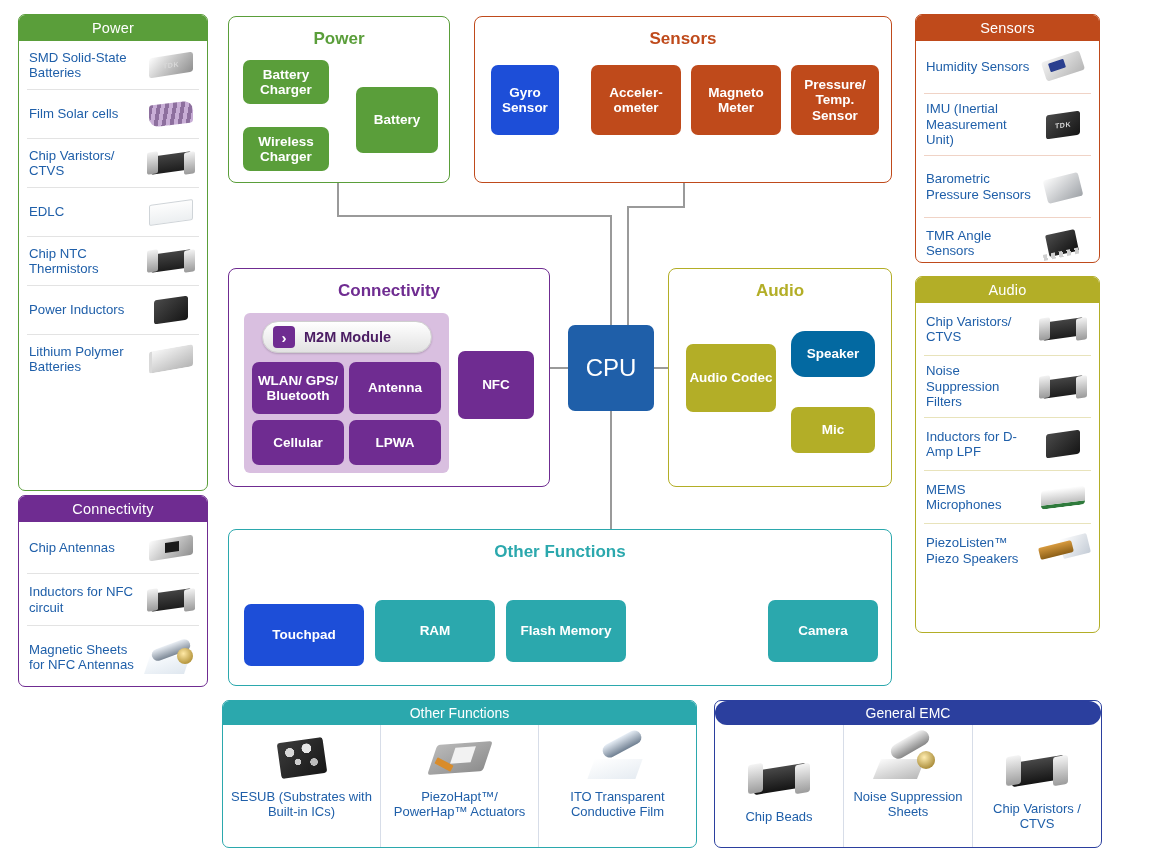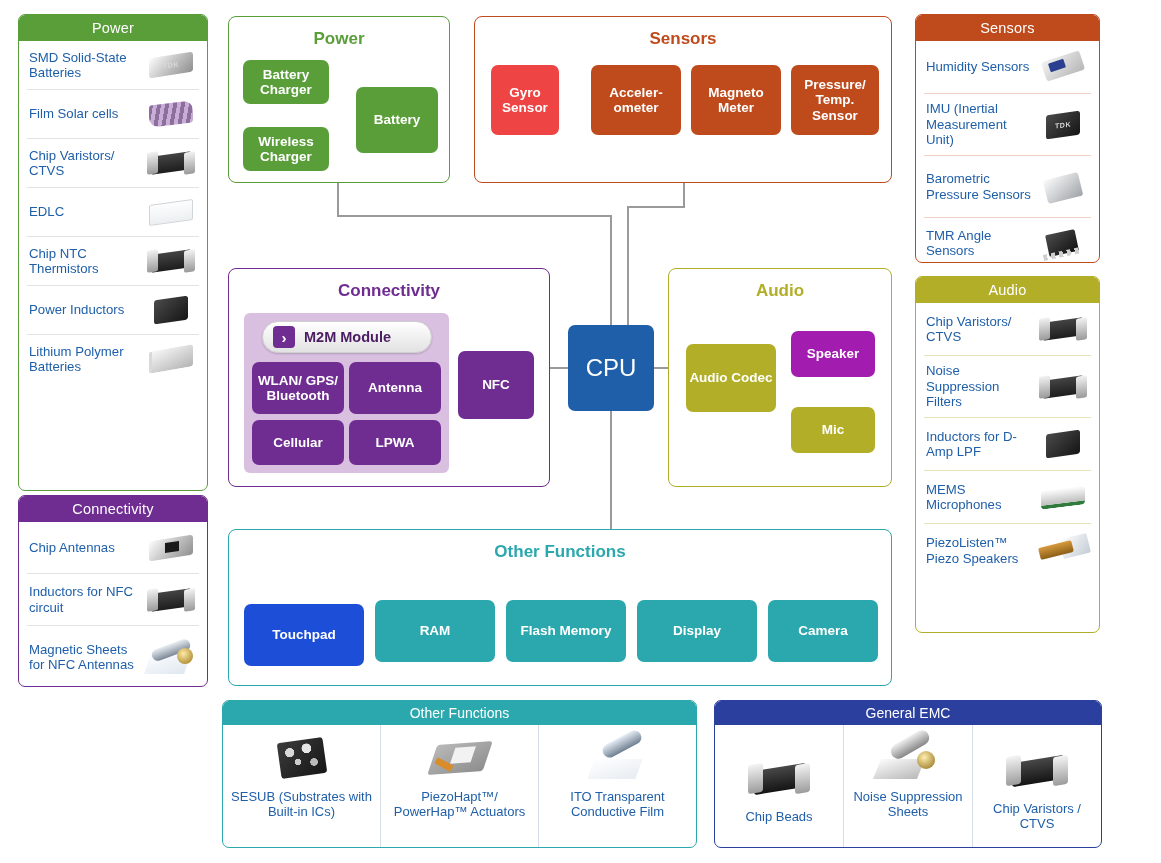--- a/index.html
+++ b/index.html
@@ -499,21 +499,21 @@
     <div class="node" style="left:14px; top:110px; width:86px; height:44px; background:#5a9e3a;">
       <span>Wireless Charger</span>
     </div>
     <div class="node" style="left:127px; top:70px; width:82px; height:66px; background:#5a9e3a;">
       <span>Battery</span>
     </div>
   </div>
 
   <div class="group" style="left:474px; top:16px; width:418px; height:167px; border:1px solid #bf4a1b;">
     <div class="group-title" style="color:#bf4a1b;">Sensors</div>
-    <div class="node" style="left:16px; top:48px; width:68px; height:70px; background:#ef4444;">
+    <div class="node" style="left:16px; top:48px; width:68px; height:70px; background:#1d4ed8;">
       <span>Gyro Sensor</span>
     </div>
     <div class="node" style="left:116px; top:48px; width:90px; height:70px; background:#bf4a1b;">
       <span>Acceler- ometer</span>
     </div>
     <div class="node" style="left:216px; top:48px; width:90px; height:70px; background:#bf4a1b;">
       <span>Magneto Meter</span>
     </div>
     <div class="node" style="left:316px; top:48px; width:88px; height:70px; background:#bf4a1b;">
       <span>Pressure/ Temp. Sensor</span>
@@ -553,42 +553,39 @@
 
   <div class="node" style="left:568px; top:325px; width:86px; height:86px; background:#1f5fa9; font-size:24px; font-weight:normal;">
     <span>CPU</span>
   </div>
 
   <div class="group" style="left:668px; top:268px; width:224px; height:219px; border:1px solid #b3ae27;">
     <div class="group-title" style="color:#b3ae27;">Audio</div>
     <div class="node" style="left:17px; top:75px; width:90px; height:68px; background:#b3ae27;">
       <span>Audio Codec</span>
     </div>
-    <div class="node" style="left:122px; top:62px; width:84px; height:46px; background:#a21caf;">
+    <div class="node" style="left:122px; top:62px; width:84px; height:46px; background:#0369a1;border-radius:14px;">
       <span>Speaker</span>
     </div>
     <div class="node" style="left:122px; top:138px; width:84px; height:46px; background:#b3ae27;">
       <span>Mic</span>
     </div>
   </div>
 
   <div class="group" style="left:228px; top:529px; width:664px; height:157px; border:1px solid #2ba8ad;">
     <div class="group-title" style="color:#2ba8ad;">Other Functions</div>
     <div class="node" style="left:15px; top:74px; width:120px; height:62px; background:#1d4ed8;">
       <span>Touchpad</span>
     </div>
     <div class="node" style="left:146px; top:70px; width:120px; height:62px; background:#2ba8ad;">
       <span>RAM</span>
     </div>
     <div class="node" style="left:277px; top:70px; width:120px; height:62px; background:#2ba8ad;">
       <span>Flash Memory</span>
     </div>
-    <div class="node" style="left:408px; top:70px; width:120px; height:62px; background:#2ba8ad;">
-      <span>Display</span>
-    </div>
     <div class="node" style="left:539px; top:70px; width:110px; height:62px; background:#2ba8ad;">
       <span>Camera</span>
     </div>
   </div>
 
   <div class="bpanel" style="left:222px; top:700px; width:475px; height:148px; border-color:#2ba8ad;">
     <div class="bpanel-head" style="background:#2ba8ad;">Other Functions</div>
     <div class="bpanel-body">
 
       <div class="bcell">
@@ -619,21 +616,21 @@
             <div style="position:absolute;left:16px;top:4px;width:42px;height:14px;background:linear-gradient(#e7eef6,#6f7f91);border-radius:7px;transform:rotate(-28deg);"></div>
           </div>
         </div>
         <div class="cap">ITO Transparent Conductive Film</div>
       </div>
 
     </div>
   </div>
 
   <div class="bpanel" style="left:714px; top:700px; width:388px; height:148px; border-color:#2b3f9e;">
-    <div class="bpanel-head" style="background:#2b3f9e;">General EMC</div>
+    <div class="bpanel-head" style="background:#2b3f9e;border-radius:12px;">General EMC</div>
     <div class="bpanel-body">
 
       <div class="bcell" style="justify-content:center;">
         <div class="bthumb">
           <div class="cmp">
             <div style="position:absolute;left:8px;top:14px;width:52px;height:24px;background:linear-gradient(#484848,#141414);border-radius:3px;transform:skewY(-9deg);"></div>
             <div style="position:absolute;left:2px;top:11px;width:15px;height:29px;background:linear-gradient(#f4f4f4,#9c9c9c);border-radius:3px;transform:skewY(-9deg);"></div>
             <div style="position:absolute;right:2px;top:11px;width:15px;height:29px;background:linear-gradient(#f4f4f4,#9c9c9c);border-radius:3px;transform:skewY(-9deg);"></div>
           </div>
         </div>

